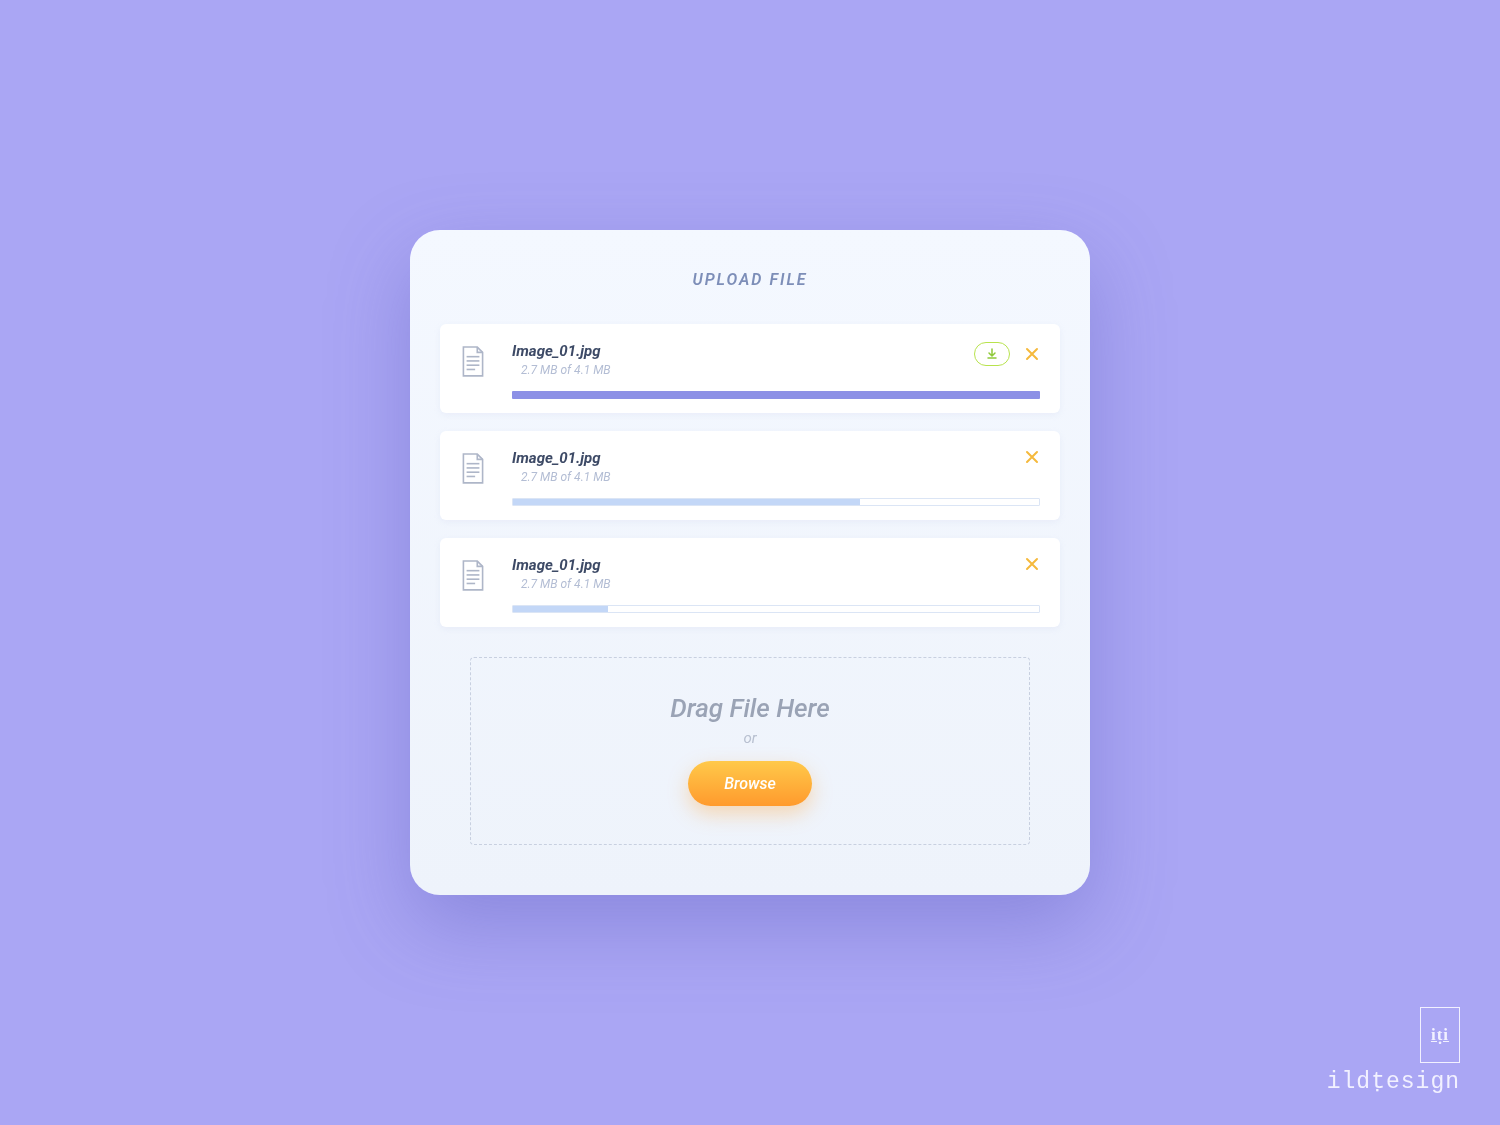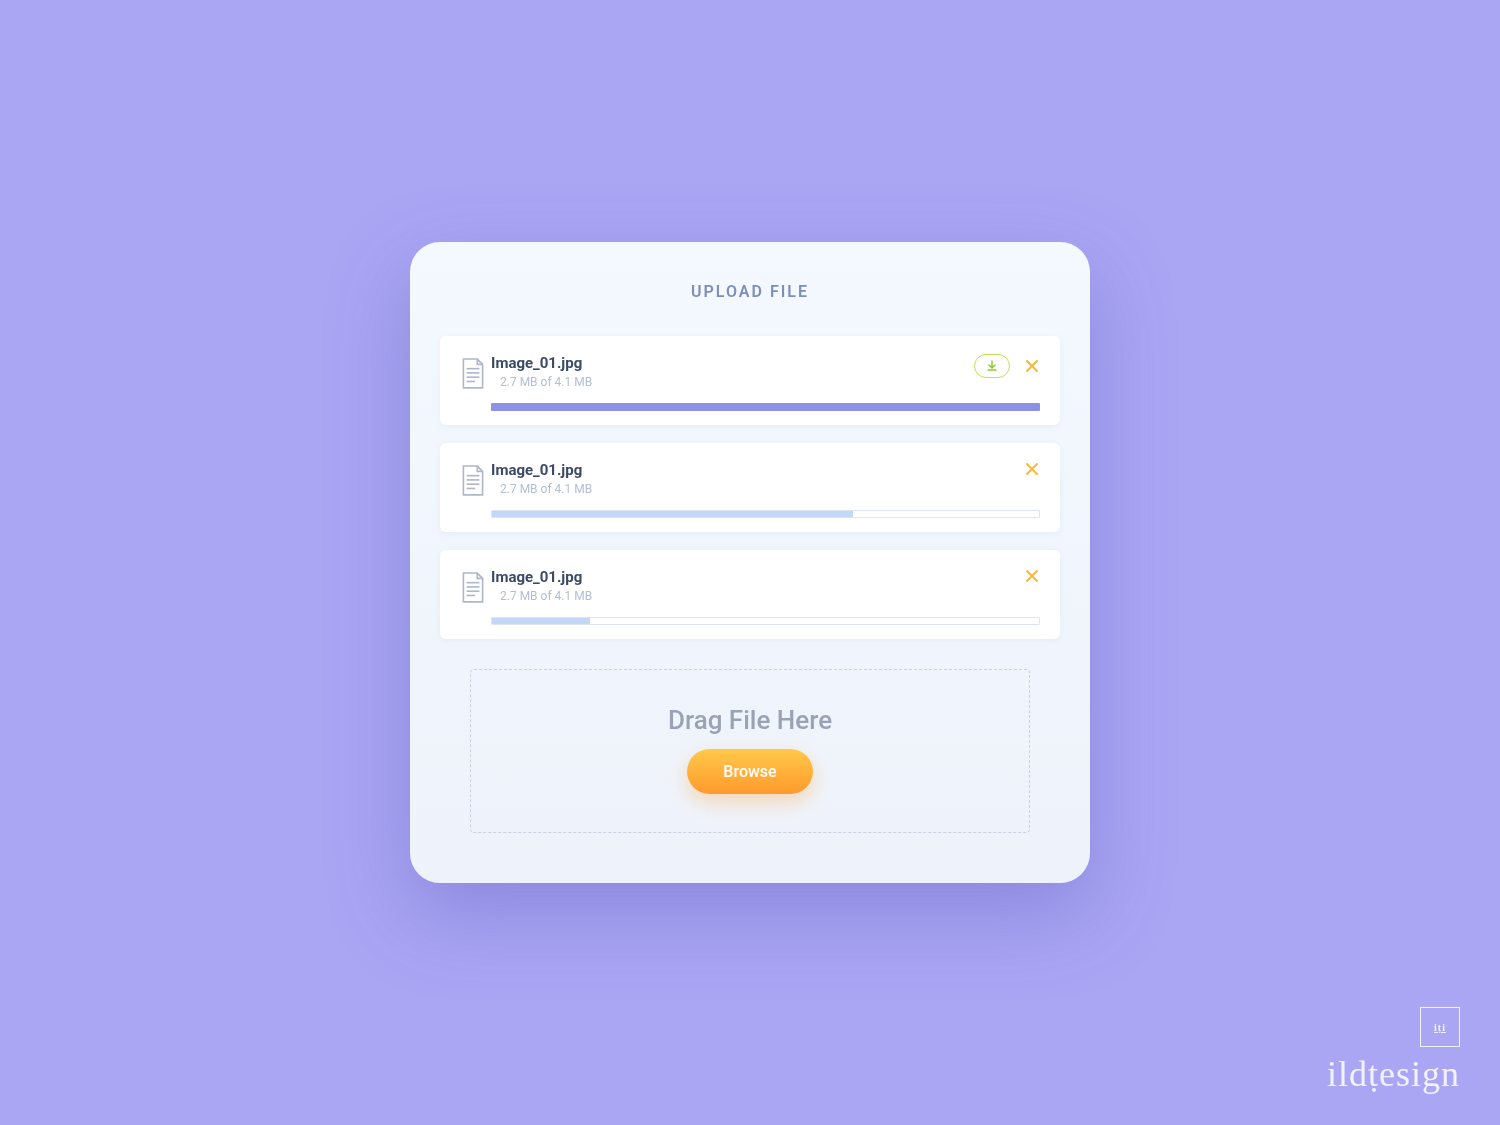--- a/index.html
+++ b/index.html
@@ -12,40 +12,41 @@
       align-items: center;
       justify-content: center;
       position: relative;
     }
     .card {
       width: 680px;
       background: linear-gradient(180deg, #f4f8ff 0%, #eef3fb 100%);
       border-radius: 30px;
       padding: 40px 0 50px;
       box-shadow: 0 30px 80px rgba(80,80,180,0.35);
+      font-style: italic;
     }
     .title {
       text-align: center;
       color: #7d8eb8;
       font-size: 16px;
       font-weight: 600;
       letter-spacing: 2px;
       margin-bottom: 35px;
     }
     .file-list {
       padding: 0 30px;
     }
     .file-row {
       background: #ffffff;
       border-radius: 6px;
       padding: 18px 20px 14px 20px;
       margin-bottom: 18px;
       display: flex;
       align-items: flex-start;
-      gap: 5px;
+      gap: 26px;
       box-shadow: 0 2px 6px rgba(180,190,220,0.15);
     }
     .file-icon {
       flex-shrink: 0;
       width: 26px;
       height: 32px;
       margin-top: 4px;
     }
     .file-icon svg { width: 100%; height: 100%; }
     .file-content { flex: 1; }
@@ -114,30 +115,31 @@
       position: absolute;
       bottom: 30px;
       right: 40px;
       color: #f2f1ff;
       text-align: right;
       font-family: Georgia, serif;
     }
     .watermark .logo-box {
       display: inline-flex;
       border: 1.5px solid #f2f1ff;
-      width: 40px; height: 40px;
+      width: 40px; height: 56px;
       align-items: center; justify-content: center;
-      font-weight: bold; font-size: 10px;
+      font-weight: bold; font-size: 17px;
       letter-spacing: 1px;
       margin-bottom: 6px;
       text-decoration: underline;
     }
     .watermark .brand {
-      font-size: 36px;
+      font-size: 23px;
       letter-spacing: 1px;
+      font-family: Liberation Mono, monospace;
     }
   </style>
 </head>
 <body>
 
 <div class="card">
   <div class="title">UPLOAD FILE</div>
 
   <div class="file-list">
 
@@ -236,20 +238,21 @@
         <div class="progress-wrap">
           <div class="progress-bar partial" style="width:18%"></div>
         </div>
       </div>
     </div>
 
   </div>
 
   <div class="dropzone">
     <div class="drag-label">Drag File Here</div>
+    <div class="or-label">or</div>
     <div class="browse-btn">Browse</div>
   </div>
 </div>
 
 <div class="watermark">
   <div class="logo-box">iṭi</div>
   <div class="brand">ildṭesign</div>
 </div>
 
 </body></html>

